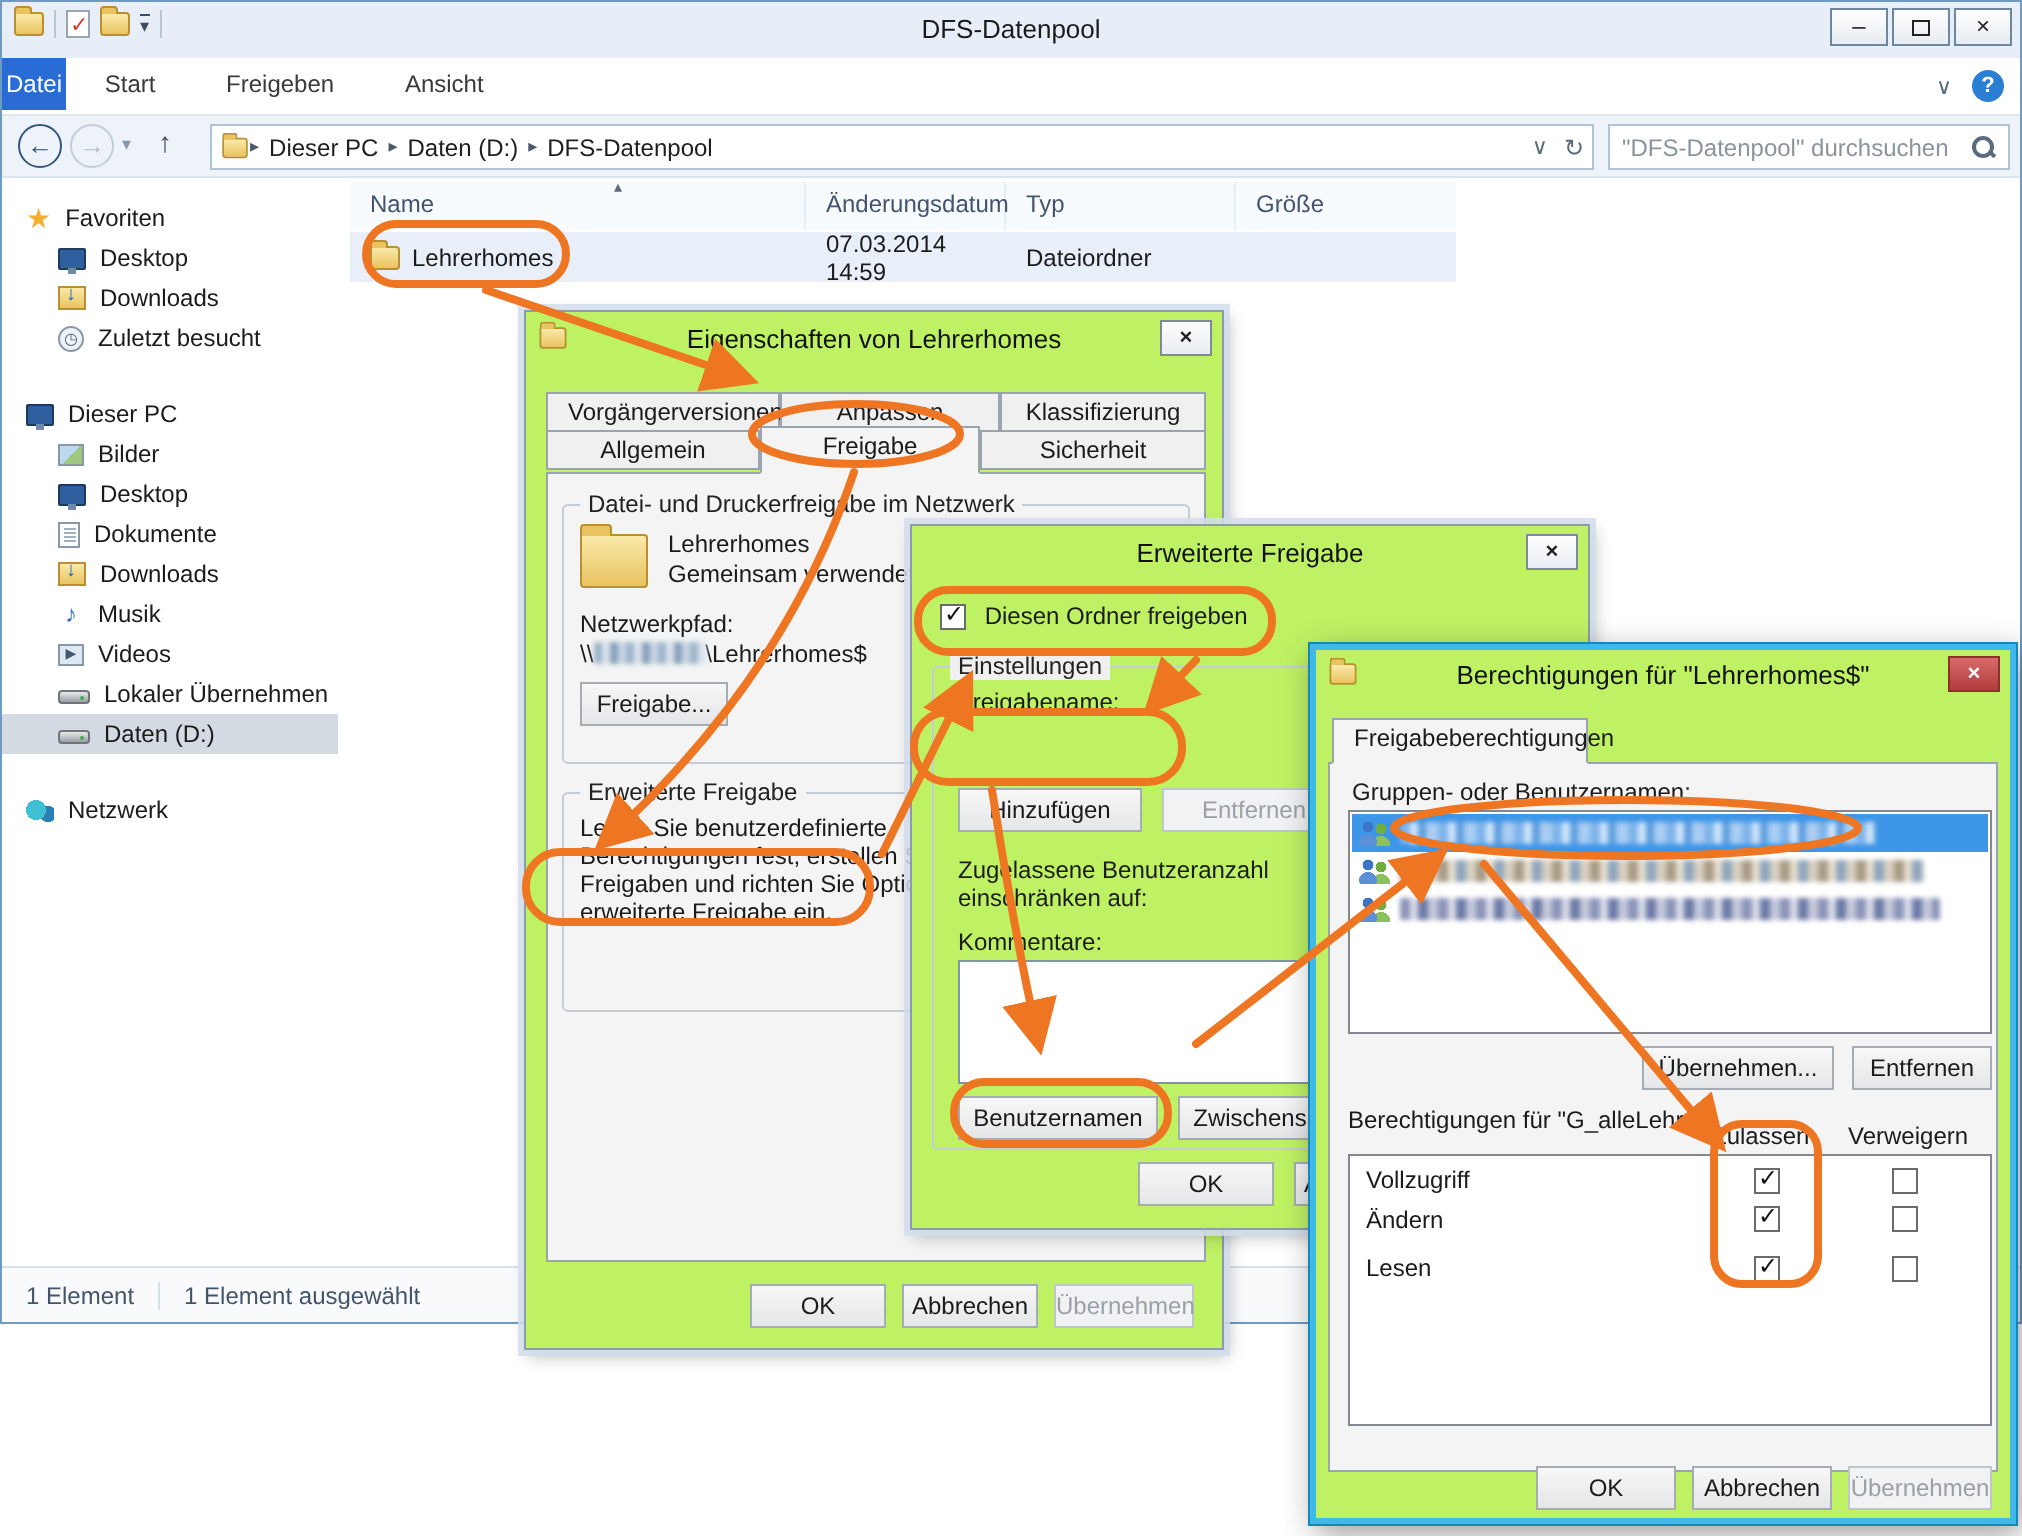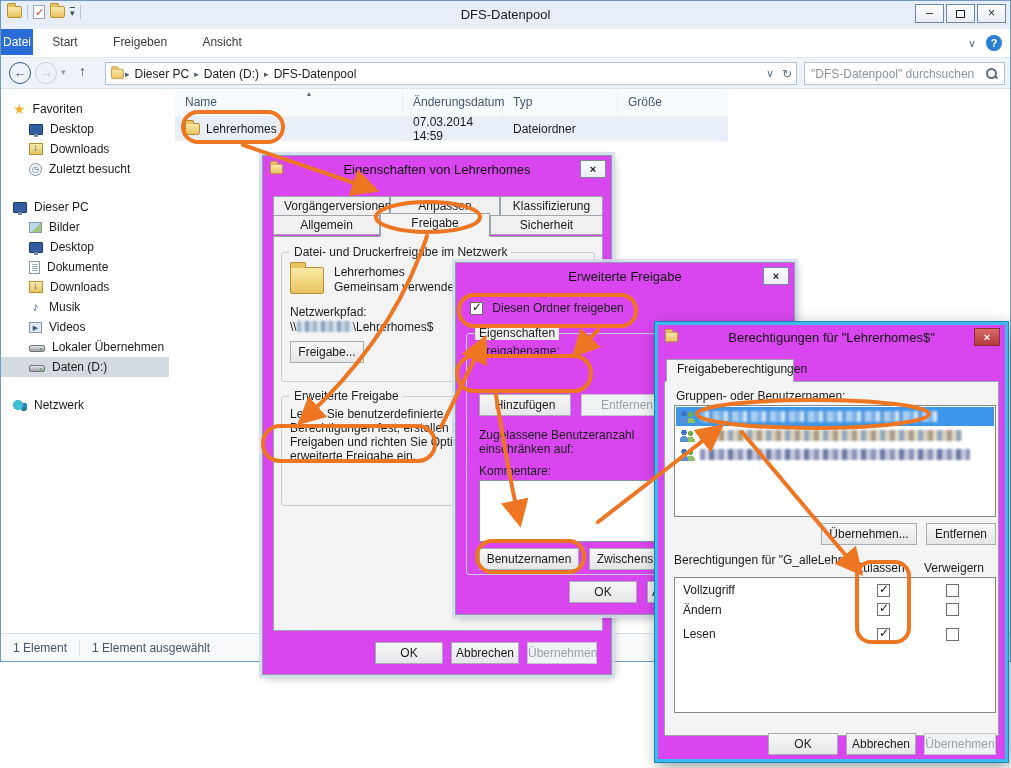--- a/index.html
+++ b/index.html
@@ -52,21 +52,21 @@
   .sort-asc { position:absolute; top:-2px; left:132px; font-size:8px; color:#5a6b7d; }
   #file-row { left:6px; top:27px; width:553px; height:25px; background:#e9eff8; display:flex; align-items:center; }
   .rcell { padding:0 10px; display:flex; align-items:center; gap:6px; }
 
   
   #statusbar { left:0; top:632px; width:1009px; height:28px; background:#f8fafc; border-top:1px solid #d5e0ea; display:flex; align-items:center; color:#44546a; }
   #statusbar .st { padding:0 12px; }
   #statusbar .st-sep { width:1px; height:14px; background:#d5dde6; }
 
   
-  .dlg { background:#d946ef; border:1px solid #8f9bac; outline:3px solid rgba(210,222,236,0.85); box-shadow:2px 3px 8px rgba(0,0,0,0.28); }
+  .dlg { background:#bef264; border:1px solid #8f9bac; outline:3px solid rgba(210,222,236,0.85); box-shadow:2px 3px 8px rgba(0,0,0,0.28); }
   .dlg-title { height:26px; display:flex; align-items:center; }
   .dlg-title .t { position:absolute; left:0; width:100%; text-align:center; font-size:13px; color:#111; }
   .xbtn { position:absolute; right:5px; top:4px; width:26px; height:18px; border:1px solid #7e8a99; background:linear-gradient(#fdfdfd,#e9edf2); text-align:center; line-height:16px; font-size:11px; font-weight:bold; color:#222; z-index:3; }
   .btn { display:inline-block; border:1px solid #a6acb4; background:linear-gradient(#f7f7f7,#e5e6e8); text-align:center; font-size:12px; color:#1b1b1b; line-height:20px; }
   .btn.disabled { color:#9aa0a8; border-color:#c0c6cc; background:#f1f2f3; }
   .btn.hilite { border:1px solid #3d9fe0; background:linear-gradient(#eef6fd,#dcedfb); box-shadow:0 0 0 1px rgba(120,190,240,.5); }
   .field { background:#fff; border:1px solid #8295a5; padding:2px 5px; font-size:12px; }
   .grp { position:absolute; border:1px solid #c3cdd6; border-radius:3px; }
   .grp > .glabel { position:absolute; top:-8px; left:8px; background:#f0f0f0; padding:0 4px; color:#222; }
   .cb { display:inline-block; width:13px; height:13px; background:#fff; border:1px solid #6b6b6b; position:relative; vertical-align:middle; }
@@ -304,21 +304,21 @@
   <div class="abs dlg" id="dlg-adv" style="left:455px;top:262px;width:340px;height:353px;z-index:20">
     <div class="dlg-title abs" style="left:0;top:0;width:100%">
       <span class="t" style="top:6px">Erweiterte Freigabe</span>
       <span class="xbtn">×</span>
     </div>
     <span class="abs" style="left:14px;top:38px">
       <span class="cb checked"></span>
       <span style="margin-left:6px">Diesen Ordner freigeben</span>
     </span>
     <div class="grp" style="left:10px;top:70px;width:320px;height:242px">
-      <span class="glabel">Eigenschaften</span>
+      <span class="glabel">Einstellungen</span>
       <span class="abs" style="left:12px;top:10px">Freigabename:</span>
       <span class="btn abs" style="left:12px;top:60px;width:92px">Hinzufügen</span>
       <span class="btn disabled abs" style="left:114px;top:60px;width:92px">Entfernen</span>
       <span class="abs" style="left:12px;top:94px;width:205px;line-height:14px">Zugelassene Benutzeranzahl einschränken auf:</span>
       <span class="abs" style="left:12px;top:130px">Kommentare:</span>
       <span class="field abs" style="left:12px;top:146px;width:296px;height:62px"></span>
       <span class="btn abs" style="left:12px;top:214px;width:100px">Benutzernamen</span>
       <span class="btn abs" style="left:122px;top:214px;width:118px">Zwischenspeichern</span>
     </div>
     <span class="btn abs" style="left:113px;top:318px;width:68px">OK</span>

